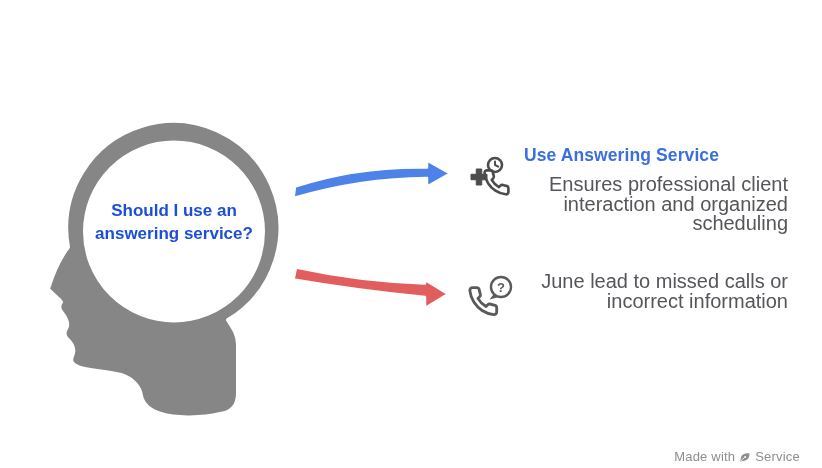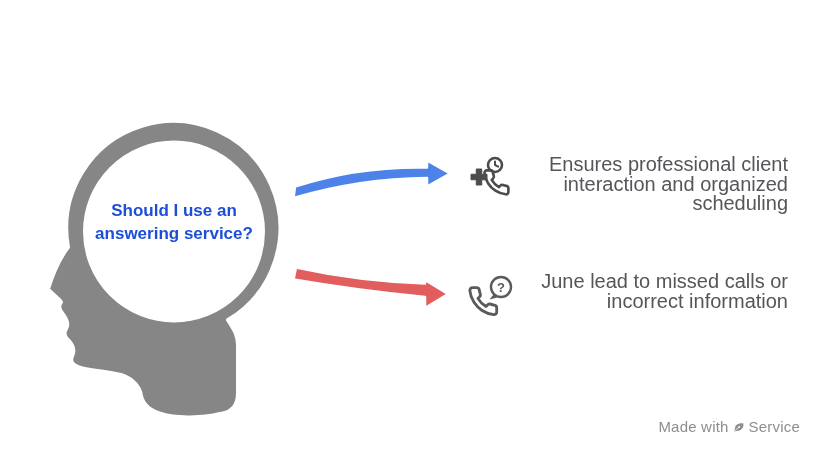--- a/index.html
+++ b/index.html
@@ -62,25 +62,25 @@
     margin-top: 10px;
     font-size: 20px;
     line-height: 19.5px;
     color: #54565a;
     width: 264px;
     text-align: right;
   }
   .napkin-badge {
     position: absolute;
     right: 22px;
-    top: 418px;
+    top: 449px;
     display: flex;
     align-items: center;
     gap: 4px;
-    font-size: 15px;
+    font-size: 13px;
     color: #8e8e8e;
     letter-spacing: 0.2px;
   }
   .napkin-badge svg { display: block; }
 </style>
 </head>
 <body>
 
 <div class="canvas">
 
@@ -135,20 +135,21 @@
       <circle cx="29" cy="14" r="7" fill="none" stroke="#4c4c4c" stroke-width="2.6"></circle>
       <path d="M29,10.5 L29,14 L32.2,15.6" fill="none" stroke="#4c4c4c" stroke-width="2" stroke-linecap="round" stroke-linejoin="round"></path>
 
       <path d="M10.25,18 h5.5 v5.25 H21 v5.5 h-5.25 V34 h-5.5 v-5.25 H5 v-5.5 h5.25 Z" fill="#4c4c4c" stroke="#4c4c4c" stroke-width="1" stroke-linejoin="round"></path>
 
       <g transform="translate(16,17) scale(1.2)">
         <path d="M22 16.92v3a2 2 0 0 1-2.18 2 19.79 19.79 0 0 1-8.63-3.07 19.5 19.5 0 0 1-6-6 19.79 19.79 0 0 1-3.07-8.67A2 2 0 0 1 4.11 2h3a2 2 0 0 1 2 1.72 12.84 12.84 0 0 0 .7 2.81 2 2 0 0 1-.45 2.11L8.09 9.91a16 16 0 0 0 6 6l1.27-1.27a2 2 0 0 1 2.11-.45 12.84 12.84 0 0 0 2.81.7A2 2 0 0 1 22 16.92z" fill="none" stroke="#4c4c4c" stroke-width="2.2" stroke-linecap="round" stroke-linejoin="round"></path>
       </g>
     </svg>
     <div class="option-text">
+      <div class="option-title">Use Answering Service</div>
       <div class="option-desc">Ensures professional client interaction and organized scheduling</div>
     </div>
   </div>
 
   <div class="option option-2">
     <svg class="option-icon" viewBox="0 0 52 52" xmlns="http://www.w3.org/2000/svg">
 
       <g transform="translate(1,13) scale(1.35)">
         <path d="M22 16.92v3a2 2 0 0 1-2.18 2 19.79 19.79 0 0 1-8.63-3.07 19.5 19.5 0 0 1-6-6 19.79 19.79 0 0 1-3.07-8.67A2 2 0 0 1 4.11 2h3a2 2 0 0 1 2 1.72 12.84 12.84 0 0 0 .7 2.81 2 2 0 0 1-.45 2.11L8.09 9.91a16 16 0 0 0 6 6l1.27-1.27a2 2 0 0 1 2.11-.45 12.84 12.84 0 0 0 2.81.7A2 2 0 0 1 22 16.92z" fill="none" stroke="#5a5a5a" stroke-width="2.1" stroke-linecap="round" stroke-linejoin="round"></path>
       </g>

